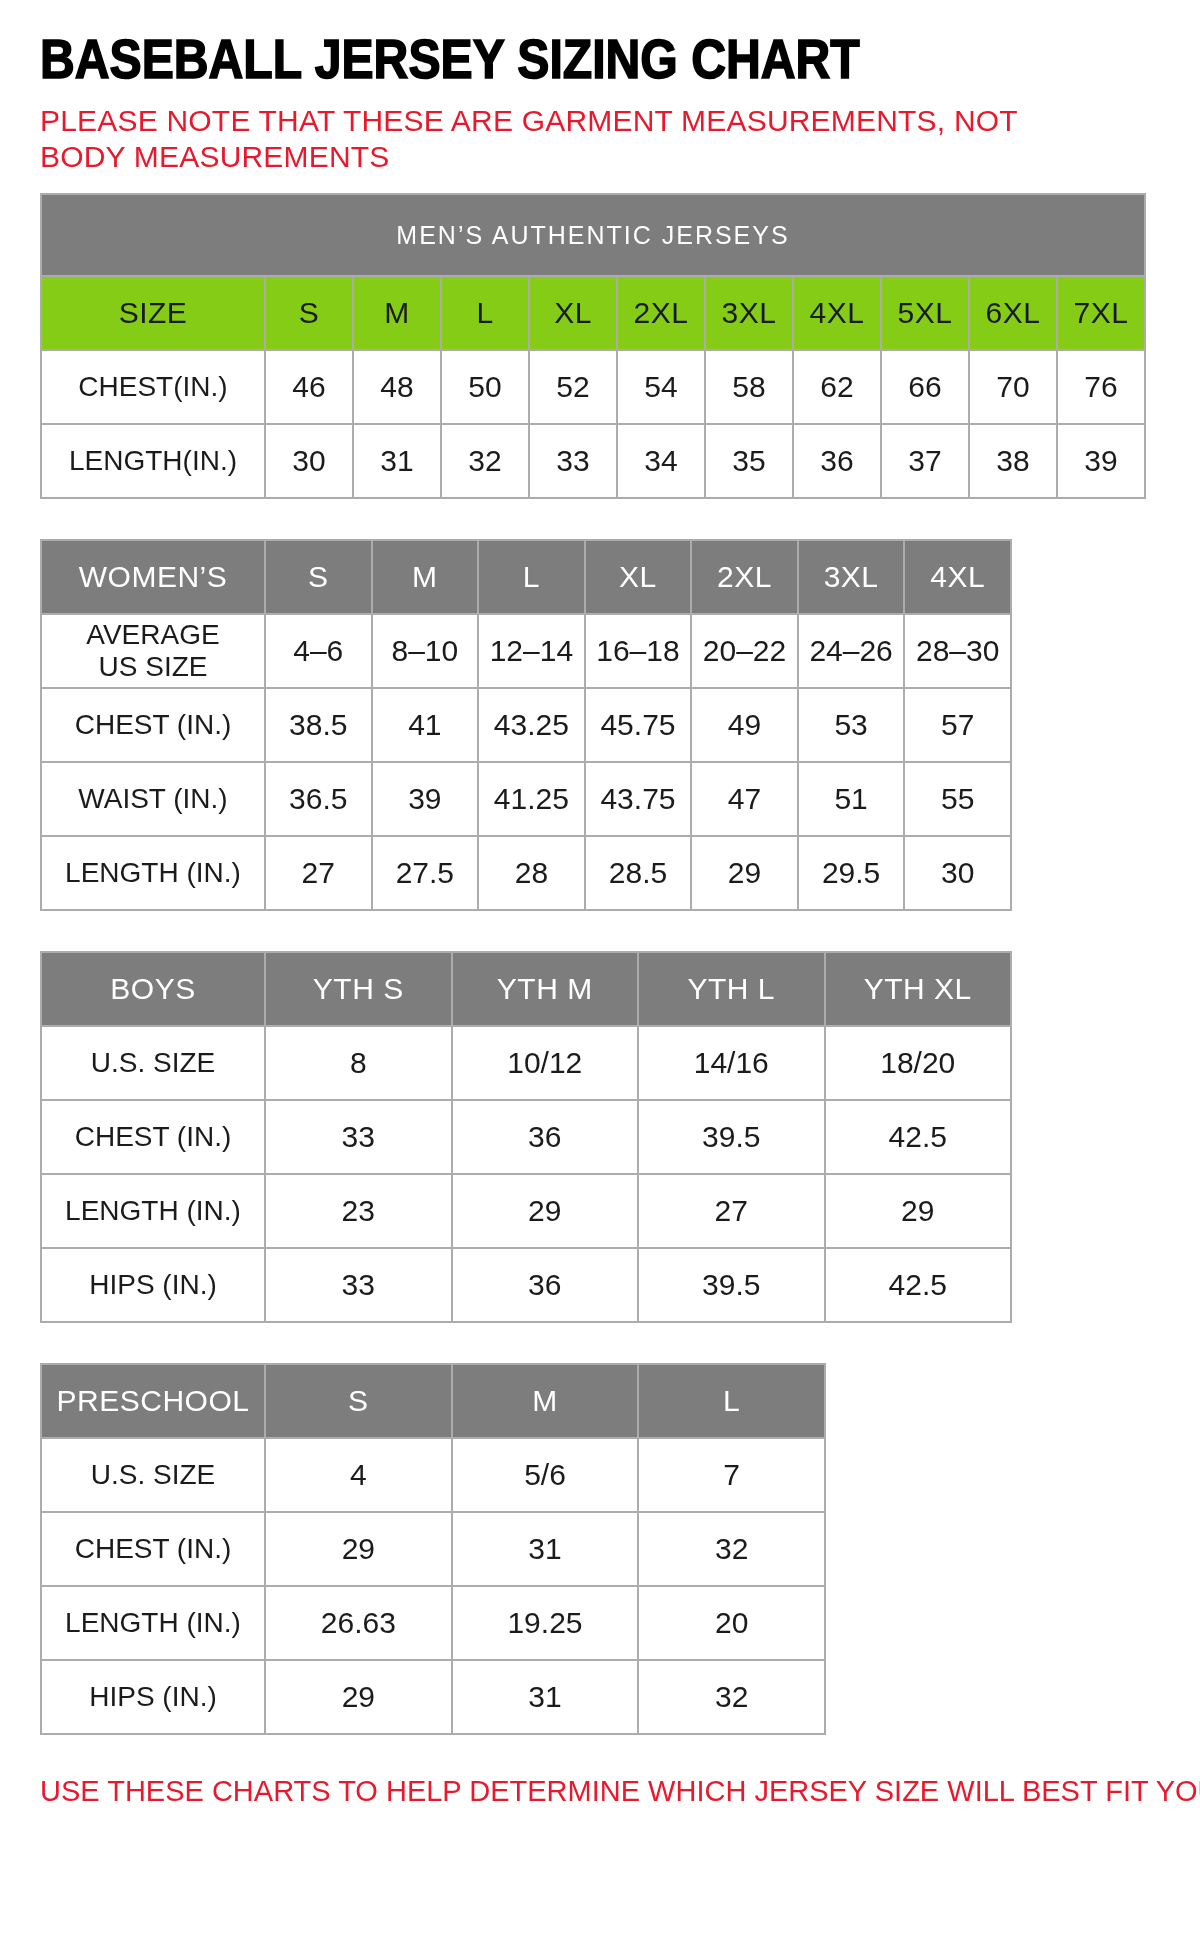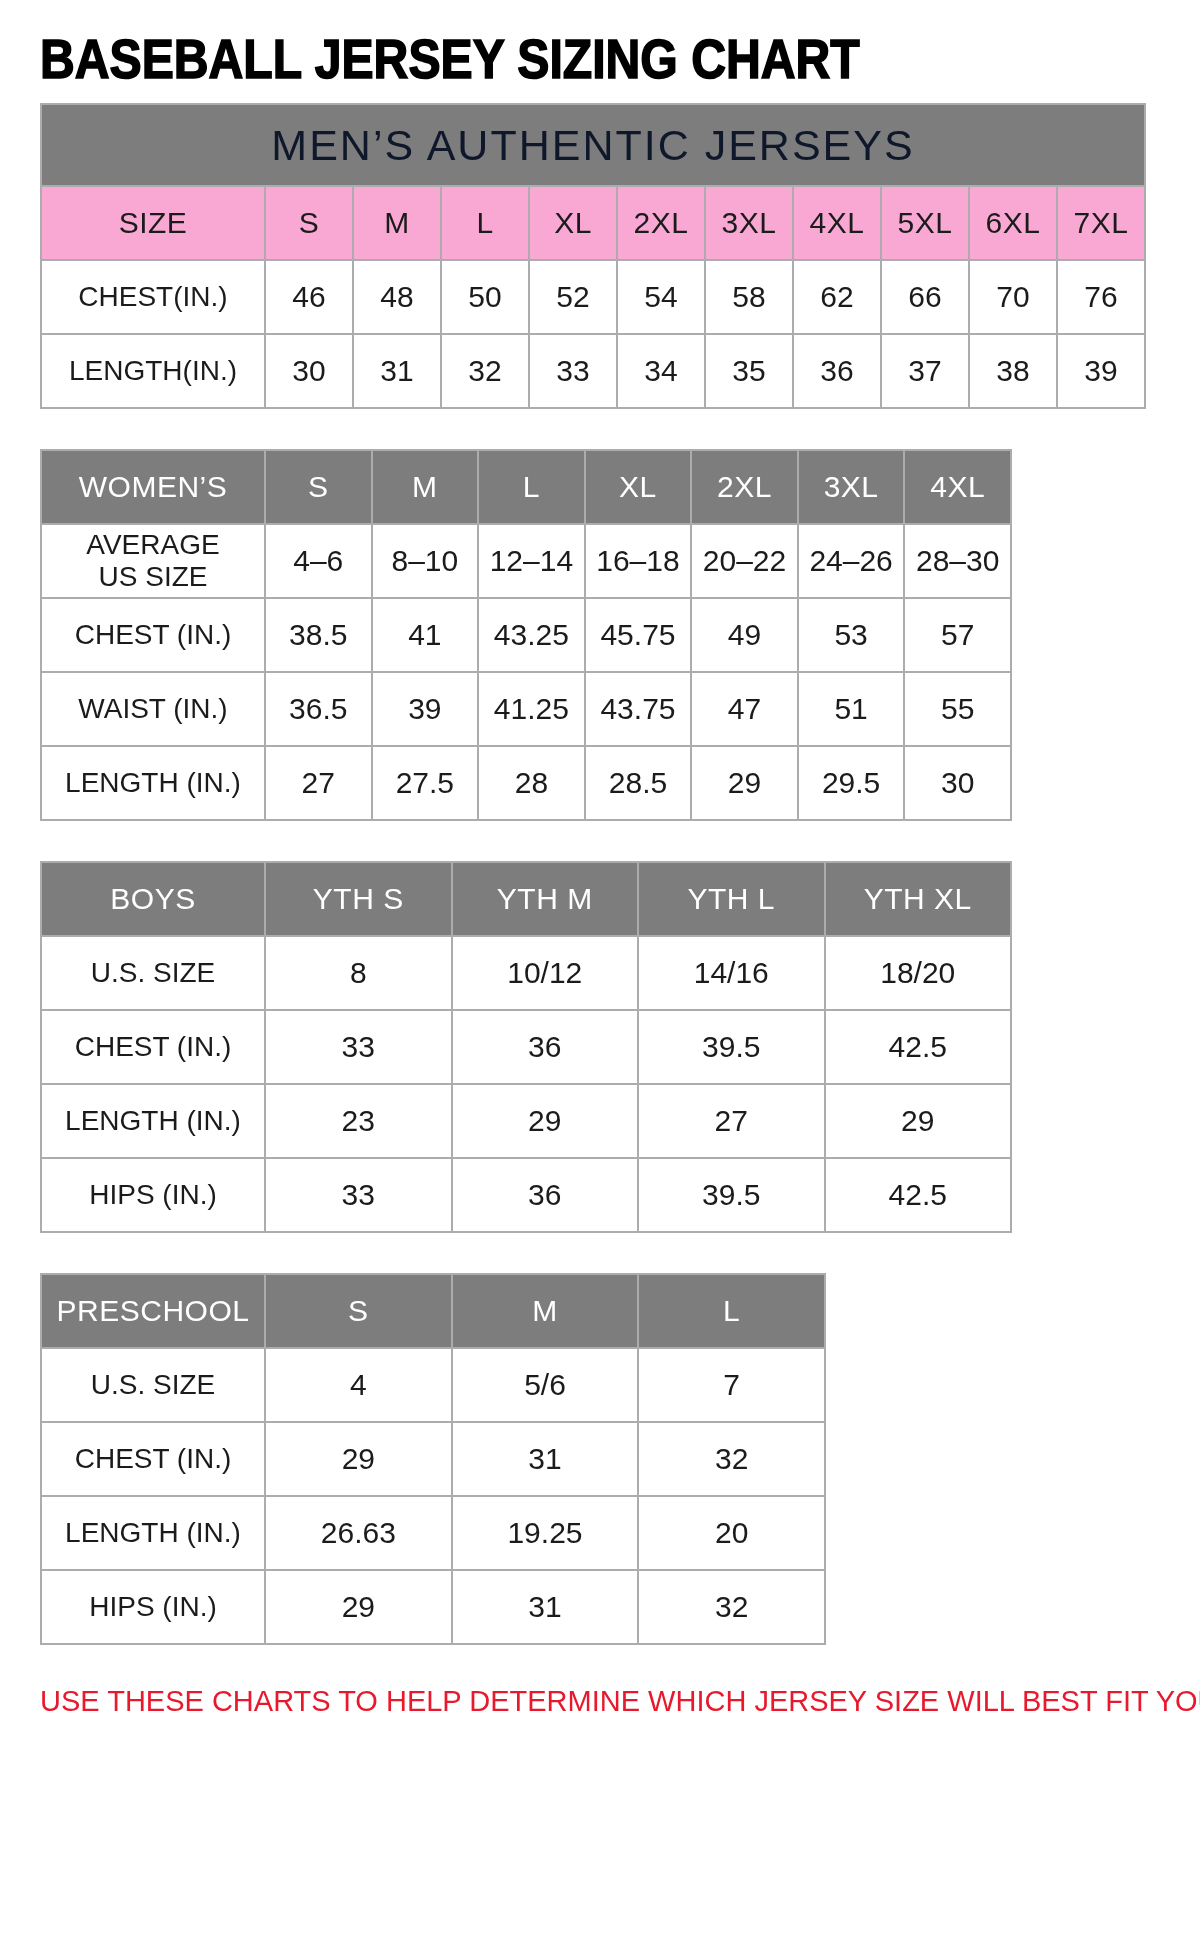--- a/index.html
+++ b/index.html
@@ -57,51 +57,52 @@
   }
   .sizing-table th.rowlabel{
     font-size:28px;
     height:74px;
     color:var(--ink);
     white-space:pre-line;
     line-height:1.15;
   }
   .sizing-table th.banner{
     background:var(--header-gray);
-    color:#0f172a;
-    font-size:43px;
+    color:#ffffff;
+    font-size:25px;
     letter-spacing:2px;
     height:82px;
     font-weight:400;
   }
   .sizing-table tr.head th{
     height:74px;
     font-size:30px;
     letter-spacing:.5px;
   }
   .sizing-table tr.gray th{
     background:var(--header-gray);
     color:#ffffff;
   }
   .sizing-table tr.plain th{
-    background:#f9a8d4;
+    background:#84cc16;
     color:var(--ink);
   }
   .footer{
     margin:6px 0 0;
     color:var(--accent-red);
     font-size:29px;
     white-space:nowrap;
   }
 </style>
 </head>
 <body>
 
 <main>
   <h1>BASEBALL JERSEY SIZING CHART</h1>
+  <p class="note">PLEASE NOTE THAT THESE ARE GARMENT MEASUREMENTS, NOT BODY MEASUREMENTS</p>
 
   <table id="table-mens" class="sizing-table">
       <colgroup>
         <col class="label-col">
         <col class="data-col">
         <col class="data-col">
         <col class="data-col">
         <col class="data-col">
         <col class="data-col">
         <col class="data-col">

